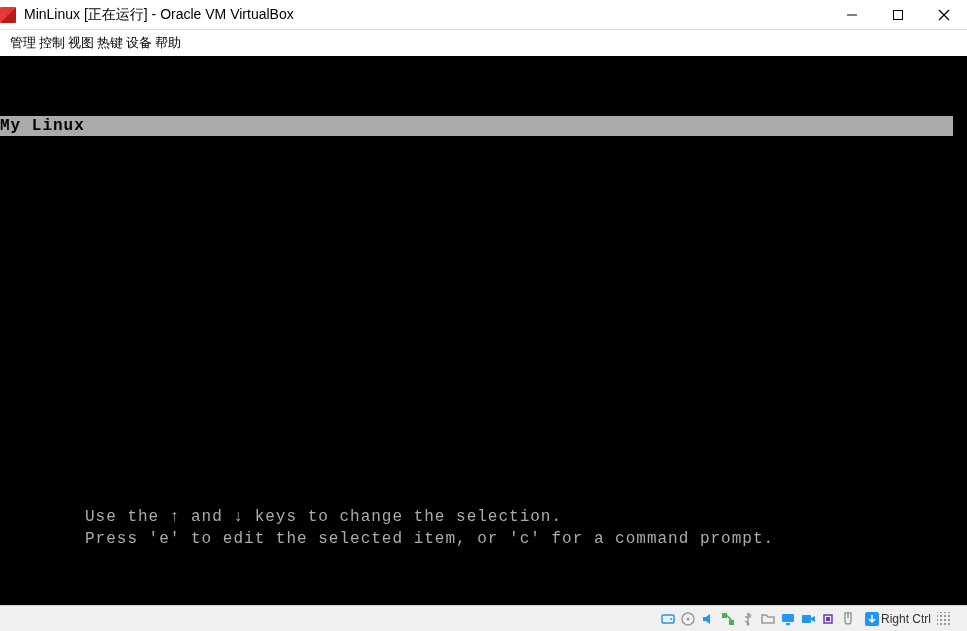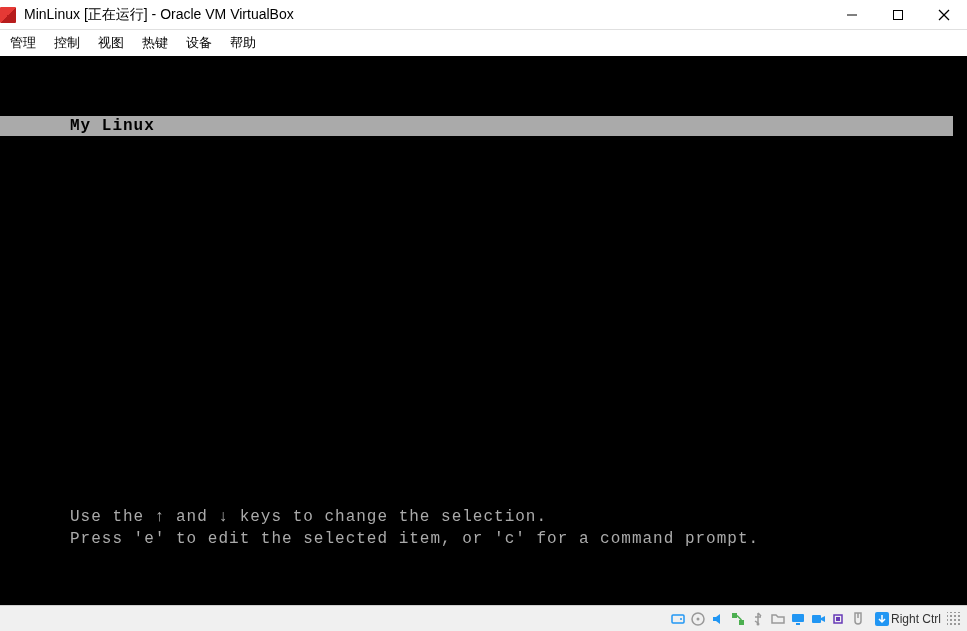--- a/index.html
+++ b/index.html
@@ -44,21 +44,21 @@
       color: #000;
       cursor: pointer;
     }
     .win-btn svg { width: 12px; height: 12px; }
     .menubar {
       height: 26px;
       background: #fff;
       display: flex;
       align-items: center;
       padding-left: 10px;
-      gap: 18px;
+      gap: 3px;
       font-size: 13px;
       color: #000;
     }
     .menu-item { cursor: pointer; }
     .vm-screen {
       width: 967px;
       height: 549px;
       background: #000;
       position: relative;
       font-family: "Courier New", monospace;
@@ -69,46 +69,45 @@
       position: absolute;
       top: 60px;
       left: 0;
       right: 14px;
       height: 20px;
       background: #aaaaaa;
       color: #000;
       font-weight: bold;
       font-size: 16px;
       letter-spacing: 1px;
-      padding-left: 70px;
       font-family: "Courier New", monospace;
       line-height: 20px;
     }
     .hint-text {
       position: absolute;
-      left: 70px;
+      left: 85px;
       bottom: 55px;
       font-size: 16px;
       color: #aaaaaa;
       font-family: "Courier New", monospace;
       letter-spacing: 1px;
       line-height: 22px;
       white-space: pre;
     }
     .statusbar {
       position: absolute;
       bottom: 0;
       left: 0;
       right: 0;
       height: 26px;
       background: #f0f0f0;
       display: flex;
       align-items: center;
       justify-content: flex-end;
-      padding-right: 6px;
+      padding-right: 16px;
       gap: 2px;
       border-top: 1px solid #d0d0d0;
     }
     .status-icon {
       width: 18px;
       height: 18px;
       display: flex;
       align-items: center;
       justify-content: center;
       cursor: pointer;

